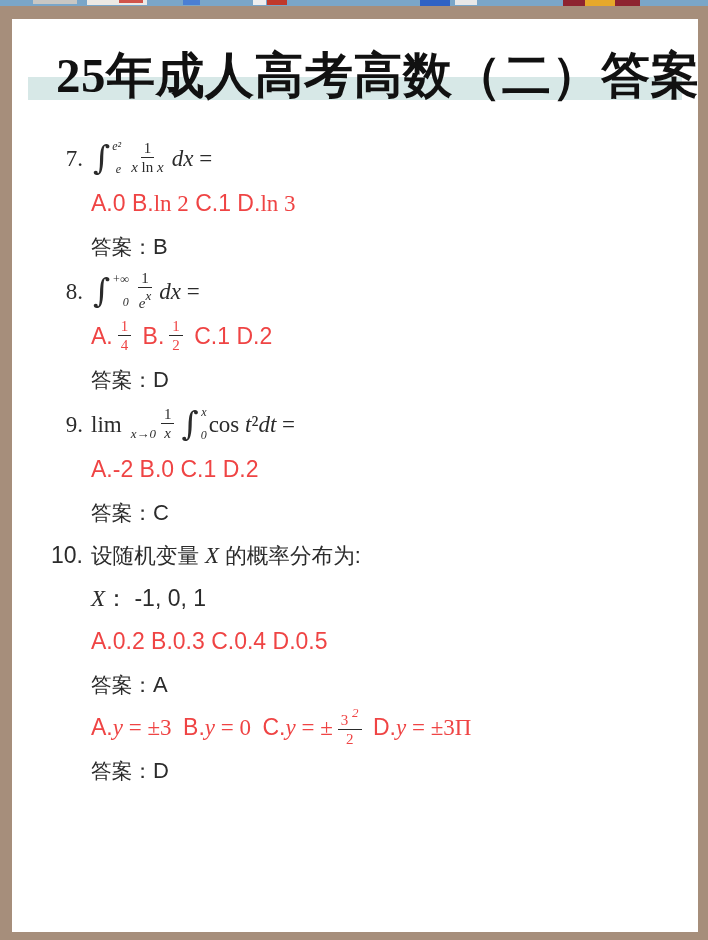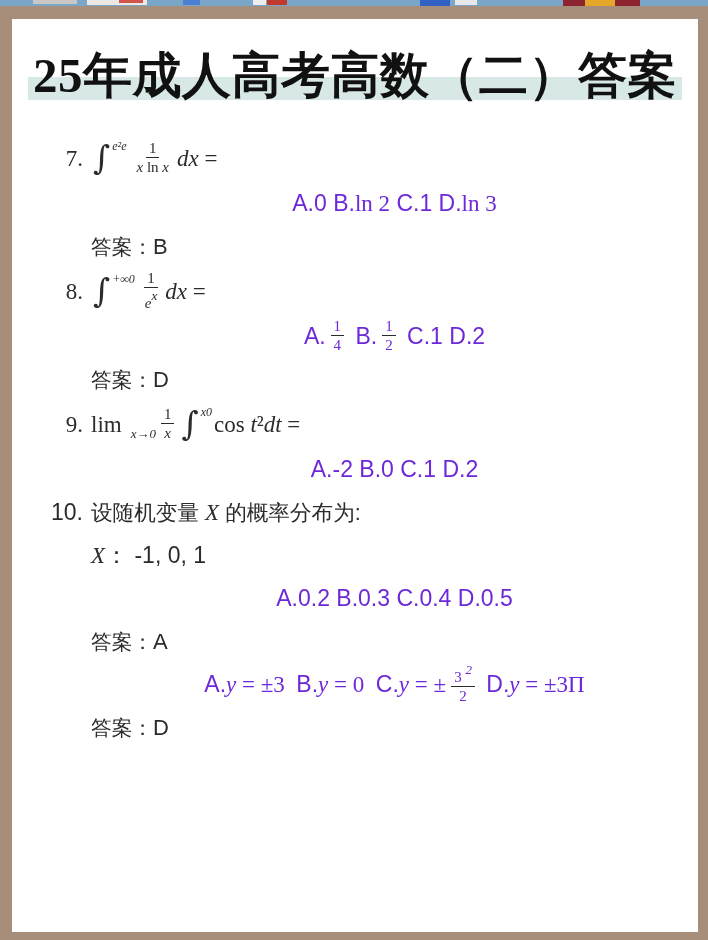--- a/index.html
+++ b/index.html
@@ -9,21 +9,21 @@
     font-family:"Liberation Sans","DejaVu Sans",sans-serif;
     color:#222;
   }
   .top-strip{position:absolute;top:0;left:0;width:708px;height:6px;background:#7aa6c8;z-index:3;}
   .top-strip .frag{position:absolute;top:0;}
   .paper{
     position:absolute;left:12px;right:10px;top:19px;bottom:8px;
     background:#ffffff;z-index:2;
   }
   
-  .title-wrap{position:relative;margin-top:28px;text-align:center;height:64px;}
+  .title-wrap{position:relative;margin-top:28px;text-align:left;height:64px;padding-left:44px;}
   .title-hl{position:absolute;left:16px;right:16px;top:30px;height:23px;background:#d7e8e7;}
   .title-text{
     position:relative;display:inline-block;white-space:nowrap;
     font-family:"Liberation Serif","DejaVu Serif",serif;
     font-weight:900;font-size:49px;line-height:58px;color:#111;letter-spacing:0.5px;
   }
   
   .questions{margin-top:24px;}
   .qline{
     position:relative;margin-left:79px;height:43px;line-height:43px;
@@ -40,25 +40,25 @@
   .limsub{font-family:"Liberation Serif",serif;font-style:italic;font-size:13px;vertical-align:-6px;margin-left:9px;}
   .frac{
     display:inline-flex;flex-direction:column;align-items:center;vertical-align:middle;
     font-size:15px;line-height:1.25;margin:0 5px;transform:translateY(-2px);
   }
   .fnum{border-bottom:1.5px solid #2a2a2a;padding:0 3px;}
   .fden{padding:0 3px;}
   .bigop{display:inline-flex;align-items:center;vertical-align:middle;margin:0 2px;transform:translateY(-2px);}
   .bsym{font-family:"DejaVu Serif","Liberation Serif",serif;font-size:33px;line-height:1;}
   .limits{
-    display:inline-flex;flex-direction:row;justify-content:space-between;
+    display:inline-flex;flex-direction:column;justify-content:space-between;
     font-family:"Liberation Serif",serif;font-style:italic;font-size:12px;line-height:1.1;
-    margin-left:2px;height:36px;
+    margin-left:2px;height:36px;align-items:flex-end;
   }
-  .opts{font-size:23px;color:#6d28d9;text-align:center;}
+  .opts{font-size:23px;color:#ef4444;}
   .ans{font-size:22px;}
 </style>
 </head>
 <body>
 
 <div class="top-strip">
     <div class="frag" style="left: 33px; width: 44px; height: 4px; background: rgb(200, 199, 195);"></div>
     <div class="frag" style="left: 87px; width: 60px; height: 5px; background: rgb(236, 233, 228);"></div>
     <div class="frag" style="left: 119px; width: 24px; height: 3px; background: rgb(208, 84, 74);"></div>
     <div class="frag" style="left: 183px; width: 17px; height: 5px; background: rgb(74, 127, 212);"></div>
@@ -115,20 +115,21 @@
             <span class="fnum"><span class="rm">1</span></span>
             <span class="fden"><span class="math">x</span></span>
           </span><span class="bigop">
             <span class="bsym">∫</span>
             <span class="limits">
               <span class="lsup">x</span>
               <span class="lsub">0</span>
             </span>
           </span><span class="rm">cos </span><span class="math">t</span><span class="rm">²</span><span class="math">dt</span><span class="rm"> =</span></div>
         <div class="qline opts"><span class="sans">A.-2 B.0 C.1 D.2</span></div>
+        <div class="qline ans"><span class="cn">答案：</span><span class="sans">C</span></div>
       </div>
       <div class="question">
         <div class="qline text"><span class="qnum sans">10.</span><span class="cn">设随机变量 </span><span class="math">X</span><span class="cn"> 的概率分布为:</span></div>
         <div class="qline text"><span class="math">X</span><span class="sans">： -1, 0, 1</span></div>
         <div class="qline opts"><span class="sans">A.0.2 B.0.3 C.0.4 D.0.5</span></div>
         <div class="qline ans"><span class="cn">答案：</span><span class="sans">A</span></div>
       </div>
       <div class="question">
         <div class="qline opts"><span class="sans">A.</span><span class="math">y</span><span class="rm"> = ±3&nbsp; </span><span class="sans">B.</span><span class="math">y</span><span class="rm"> = 0&nbsp; </span><span class="sans">C.</span><span class="math">y</span><span class="rm"> = ±</span><span class="frac">
             <span class="fnum"><span class="rm">3 </span><span class="msup">2</span></span>

